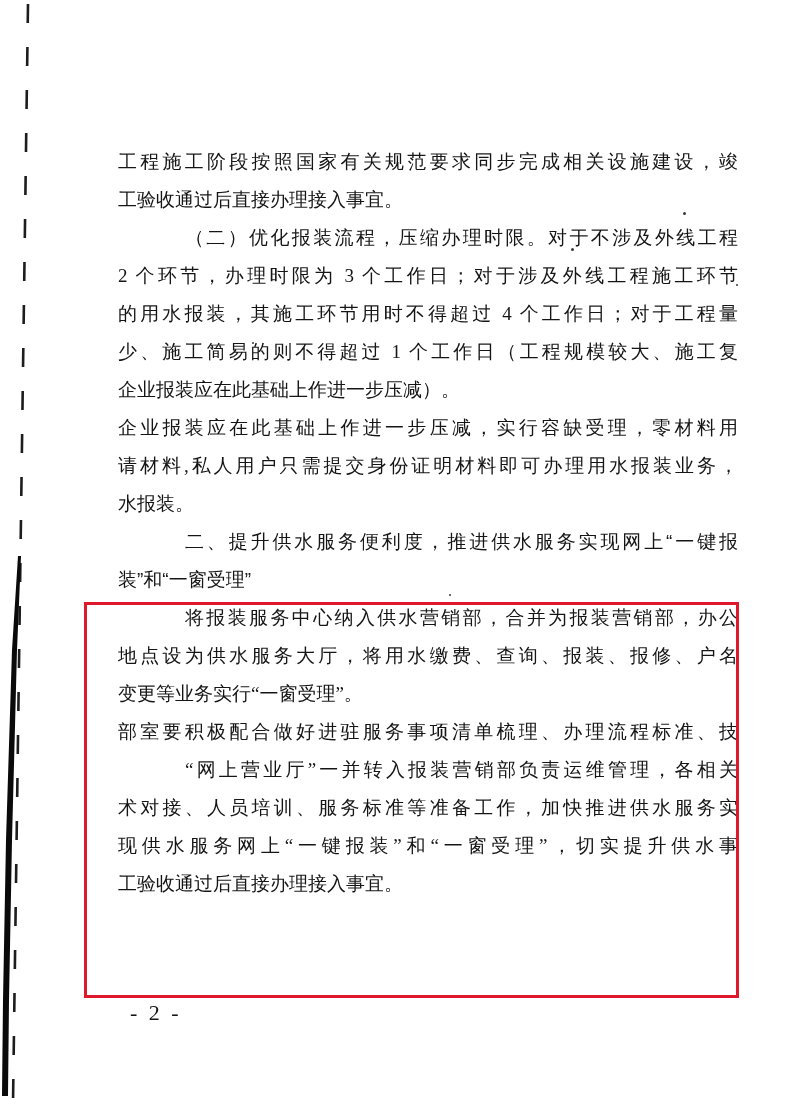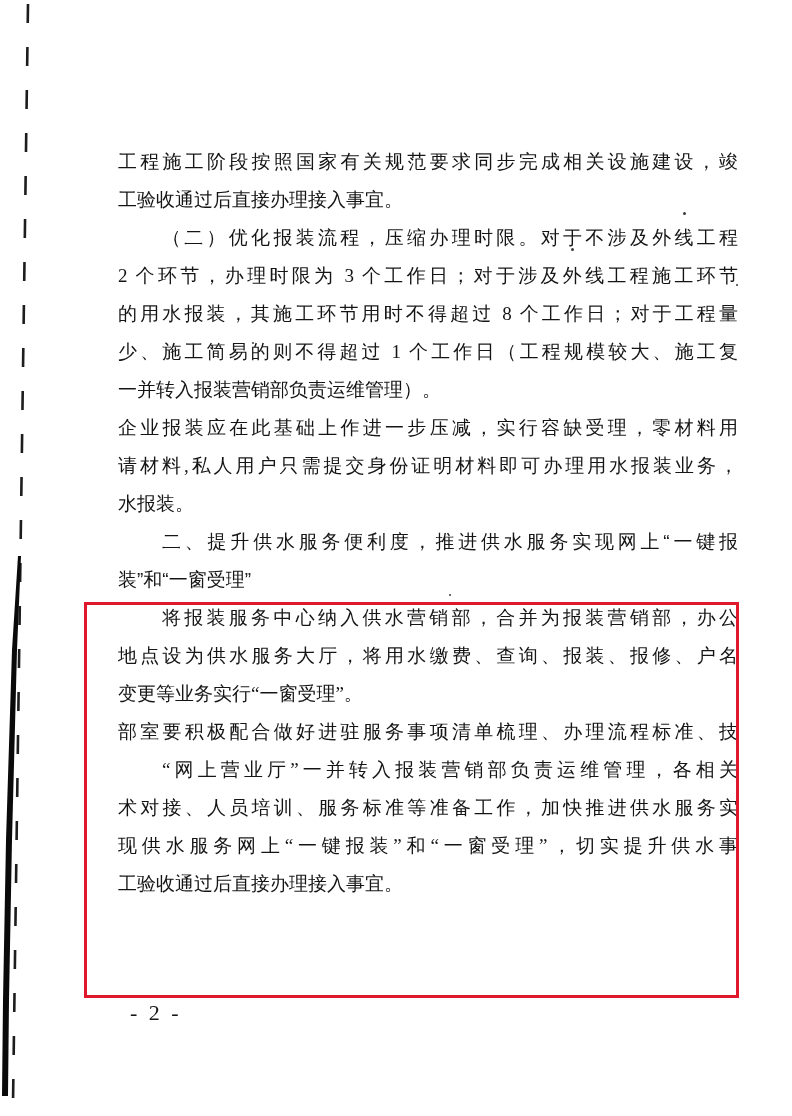--- a/index.html
+++ b/index.html
@@ -19,21 +19,21 @@
     left:118px;top:143px;width:620px;
   }
   .line{
     height:38px;line-height:38px;
     font-size:19px;
     text-align:justify;
     text-align-last:justify;
     overflow:visible;
   }
   .line.last{text-align-last:left;}
-  .line.indent{text-indent:44px;}
+  .line.indent{text-indent:44px;margin-left:23px;}
   .line.bold{
     font-weight:400;
     font-family:"Liberation Sans", sans-serif;
   }
   .red-box{
     position:absolute;
     left:84px;top:602px;width:649px;height:390px;
     border:3px solid #e0182c;
     pointer-events:none;
     background:transparent;
@@ -58,23 +58,23 @@
   <svg class="scan-artifacts" viewBox="0 0 60 1116" aria-hidden="true">
     <line x1="28" y1="4" x2="13" y2="1104" stroke="#1d1d1d" stroke-width="2.6" stroke-dasharray="19 24"></line>
     <polygon points="18,556 12,650 6,840 3,1000 2,1096 8,1096 9,1000 12,840 17,650 21,556" fill="#0a0a0a"></polygon>
   </svg>
 
   <div class="text-column">
       <div class="line">工程施工阶段按照国家有关规范要求同步完成相关设施建设，竣</div>
       <div class="line last">工验收通过后直接办理接入事宜。</div>
       <div class="line indent">（二）优化报装流程，压缩办理时限。对于不涉及外线工程</div>
       <div class="line">2 个环节，办理时限为 3 个工作日；对于涉及外线工程施工环节</div>
-      <div class="line">的用水报装，其施工环节用时不得超过 8 个工作日；对于工程量</div>
+      <div class="line">的用水报装，其施工环节用时不得超过 4 个工作日；对于工程量</div>
       <div class="line">少、施工简易的则不得超过 1 个工作日（工程规模较大、施工复</div>
-      <div class="line last">一并转入报装营销部负责运维管理）。</div>
+      <div class="line last">企业报装应在此基础上作进一步压减）。</div>
       <div class="line">企业报装应在此基础上作进一步压减，实行容缺受理，零材料用</div>
       <div class="line">请材料,私人用户只需提交身份证明材料即可办理用水报装业务，</div>
       <div class="line last">水报装。</div>
       <div class="line bold indent">二、提升供水服务便利度，推进供水服务实现网上“一键报</div>
       <div class="line bold last">装”和“一窗受理”</div>
       <div class="line indent">将报装服务中心纳入供水营销部，合并为报装营销部，办公</div>
       <div class="line">地点设为供水服务大厅，将用水缴费、查询、报装、报修、户名</div>
       <div class="line last">变更等业务实行“一窗受理”。</div>
       <div class="line">部室要积极配合做好进驻服务事项清单梳理、办理流程标准、技</div>
       <div class="line indent">“网上营业厅”一并转入报装营销部负责运维管理，各相关</div>

